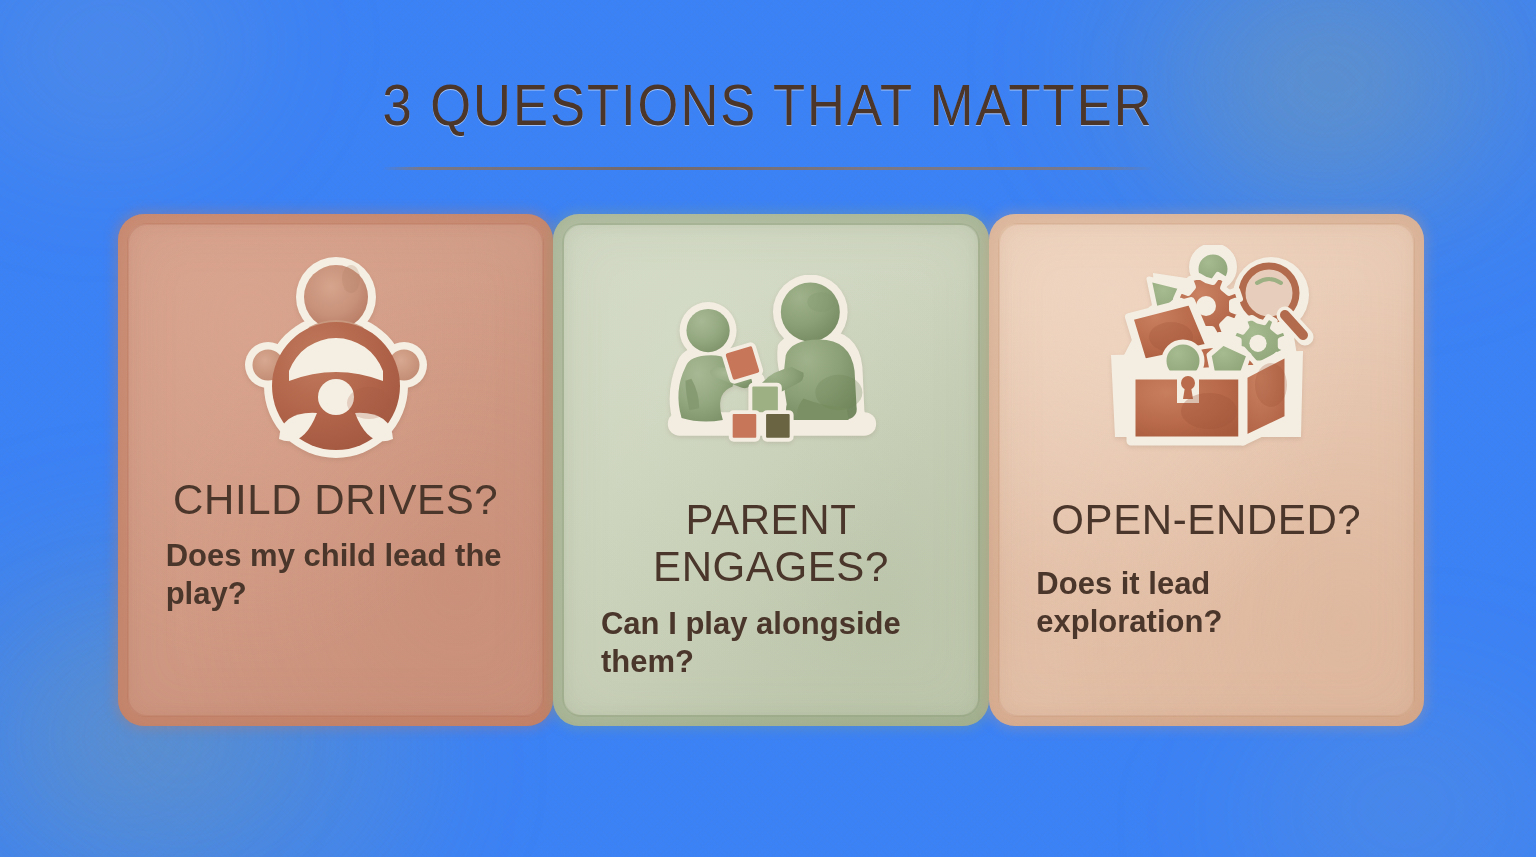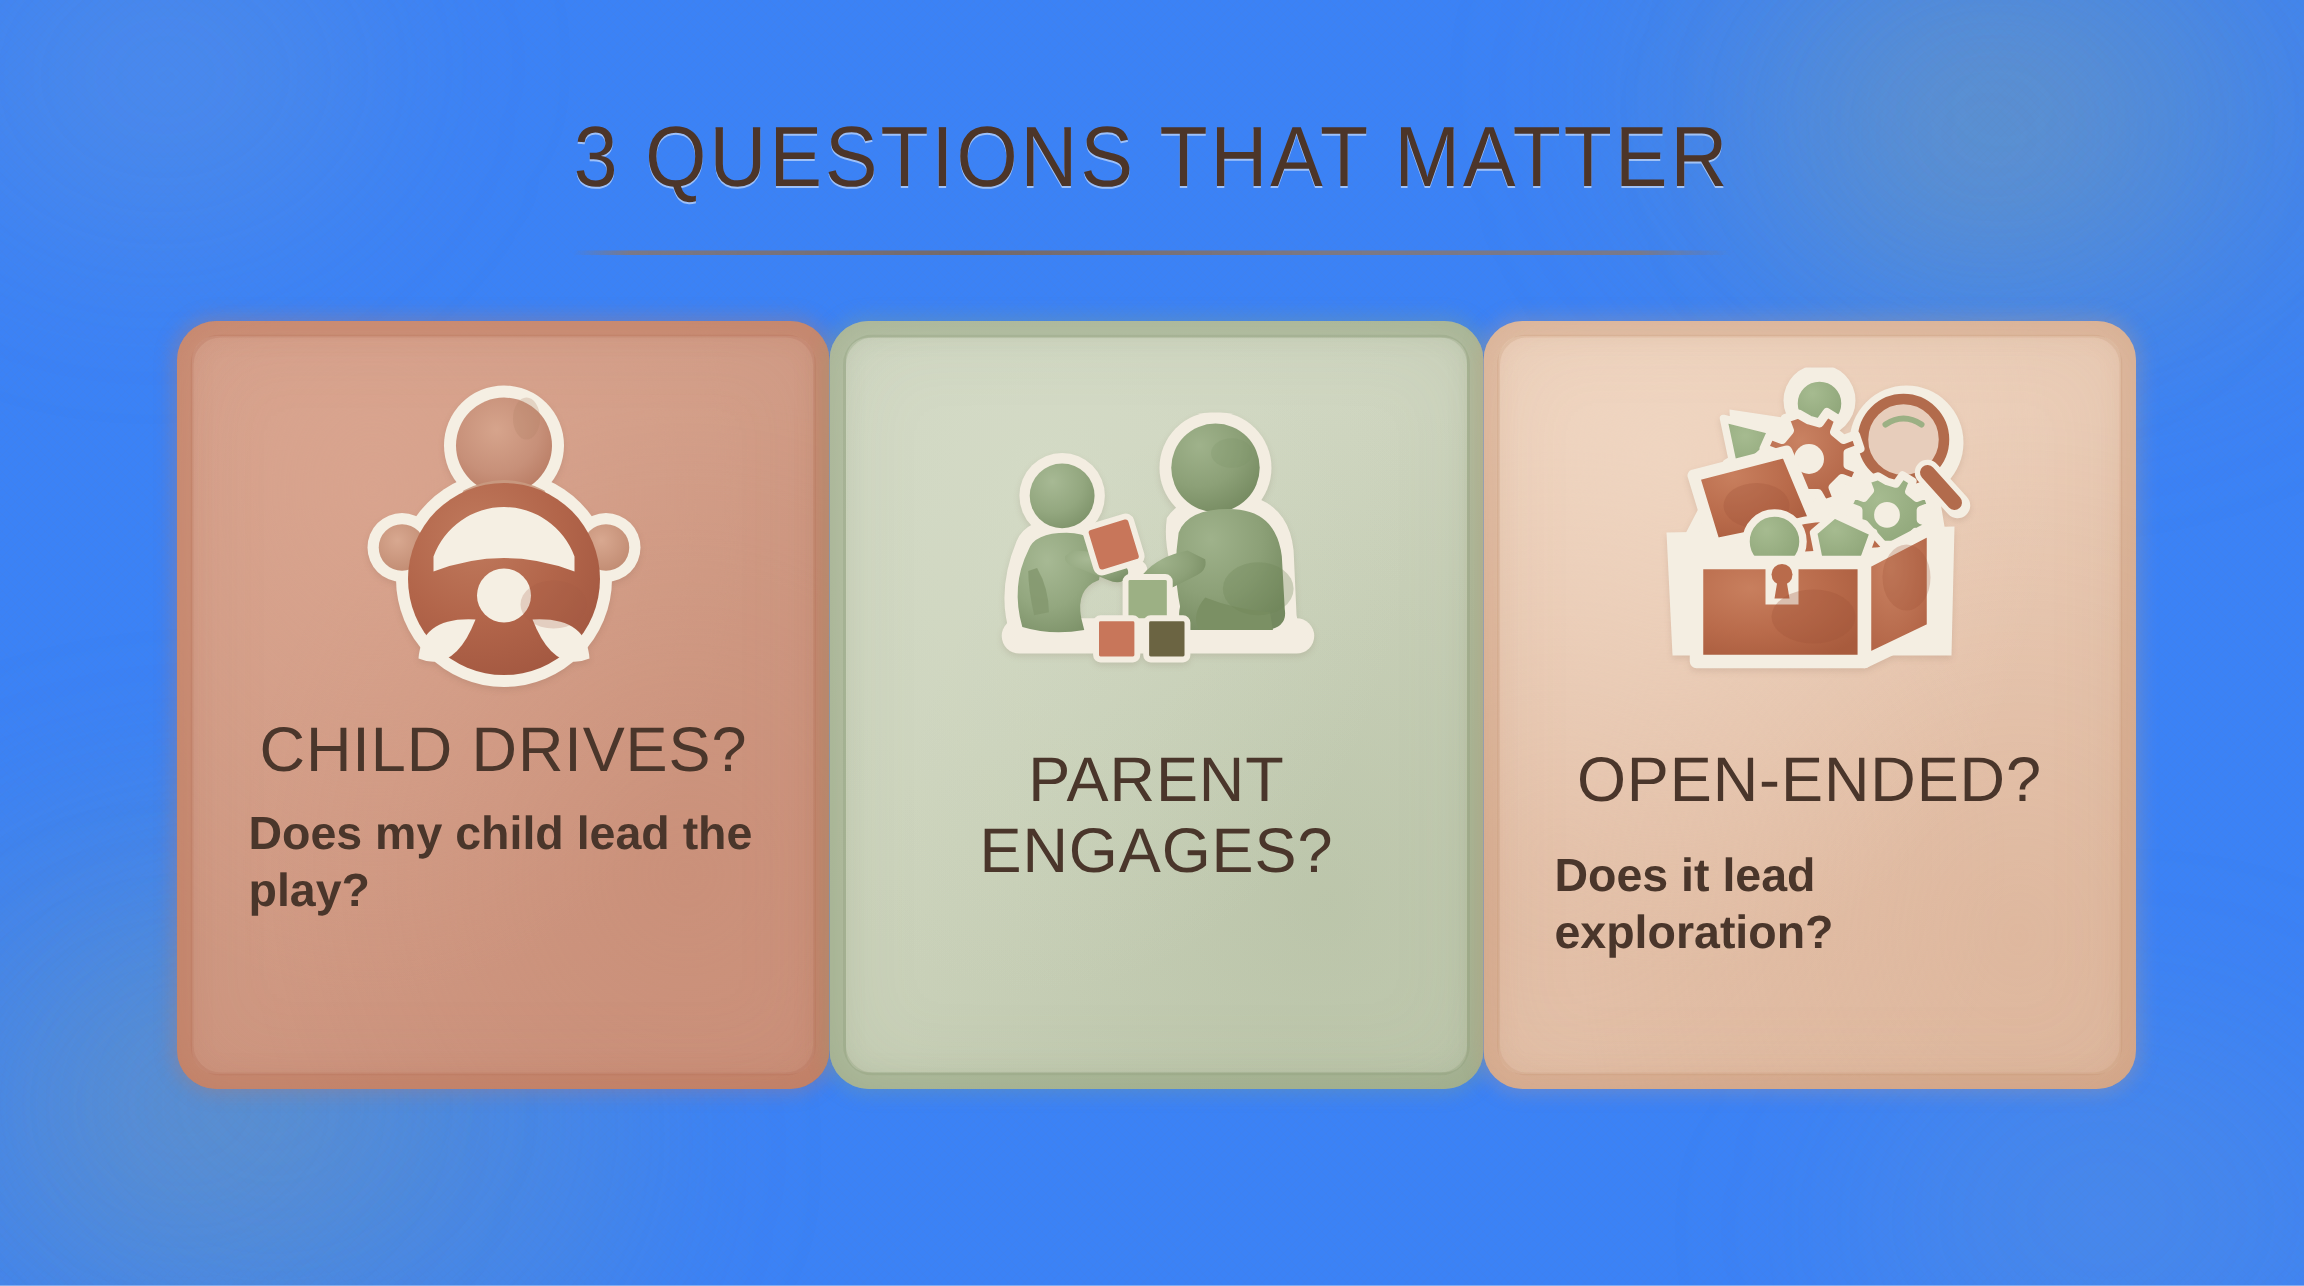--- a/index.html
+++ b/index.html
@@ -353,20 +353,21 @@
 
               <rect x="72" y="72" width="32" height="32" rx="4" fill="#c8765a" transform="rotate(-17 88 88)" stroke="#f3ede1" stroke-width="4"></rect>
 
               <rect x="96" y="110" width="30" height="30" rx="3" fill="#9cb084" stroke="#f3ede1" stroke-width="4"></rect>
               <rect x="76" y="138" width="28" height="28" rx="3" fill="#c8765a" stroke="#f3ede1" stroke-width="4"></rect>
               <rect x="110" y="138" width="28" height="28" rx="3" fill="#6b6442" stroke="#f3ede1" stroke-width="4"></rect>
             </g>
           </svg>
         </div>
         <div class="card-heading">PARENT ENGAGES?</div>
+        <div class="card-sub">Can I play alongside them?</div>
       </div>
     </div>
 
     <div class="card" id="card-open">
       <div class="body"></div>
       <div class="rim"></div>
       <div class="rim-inner"></div>
       <div class="content">
         <div class="icon-wrap">
           <svg width="226" height="204" viewBox="0 0 226 204">

